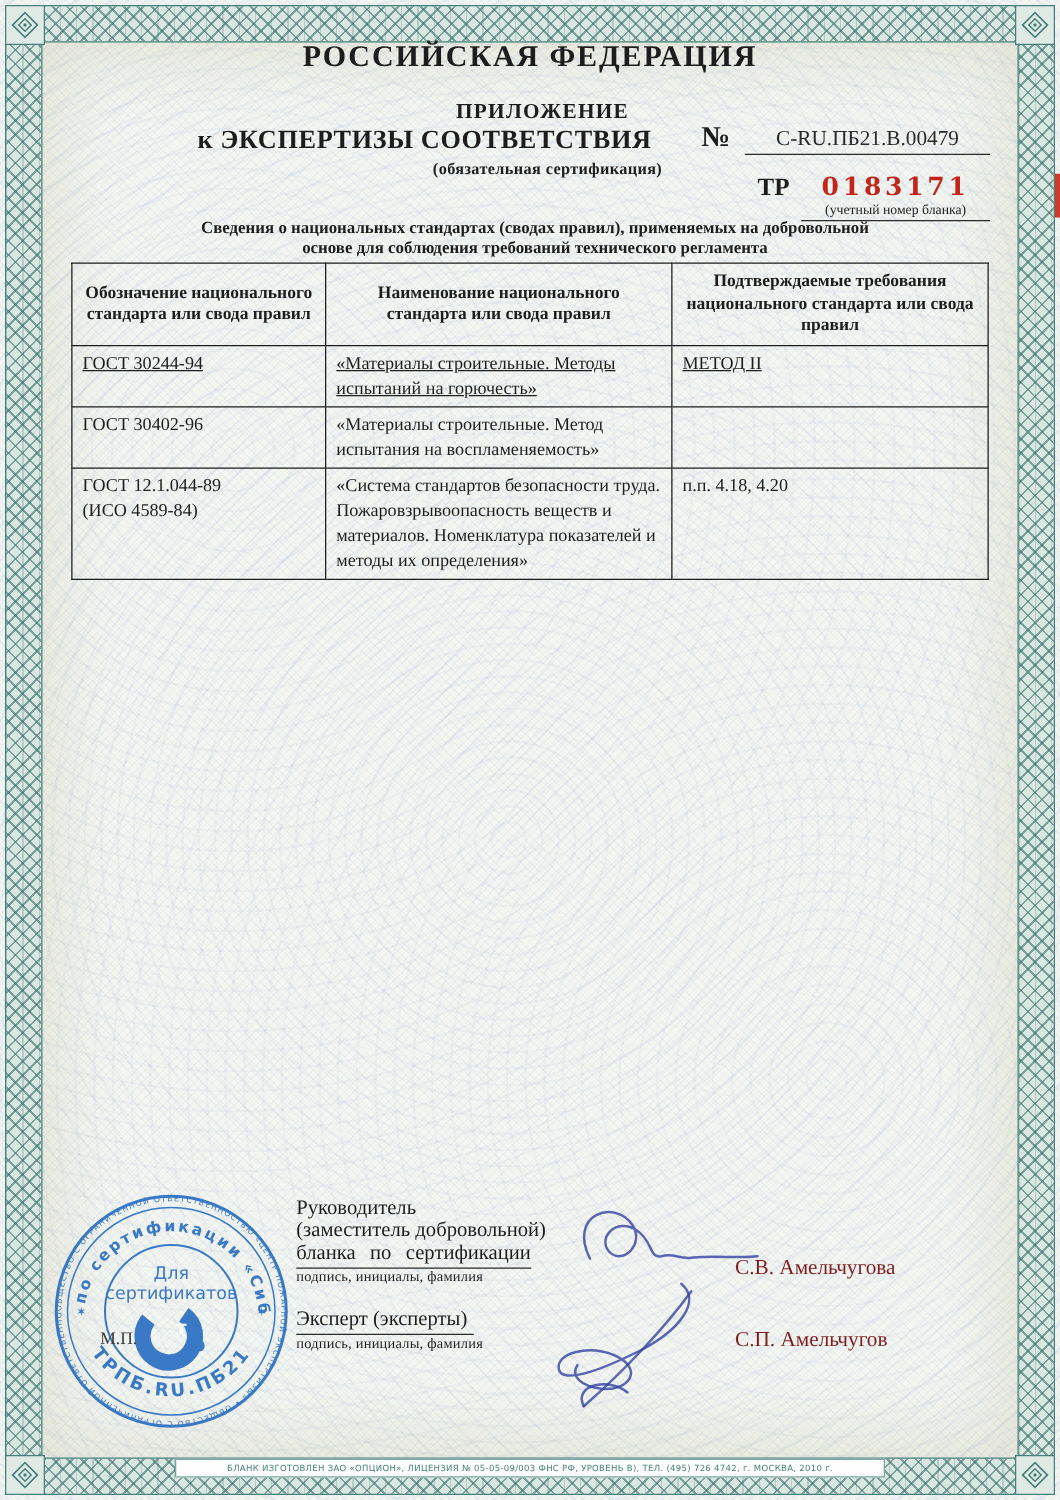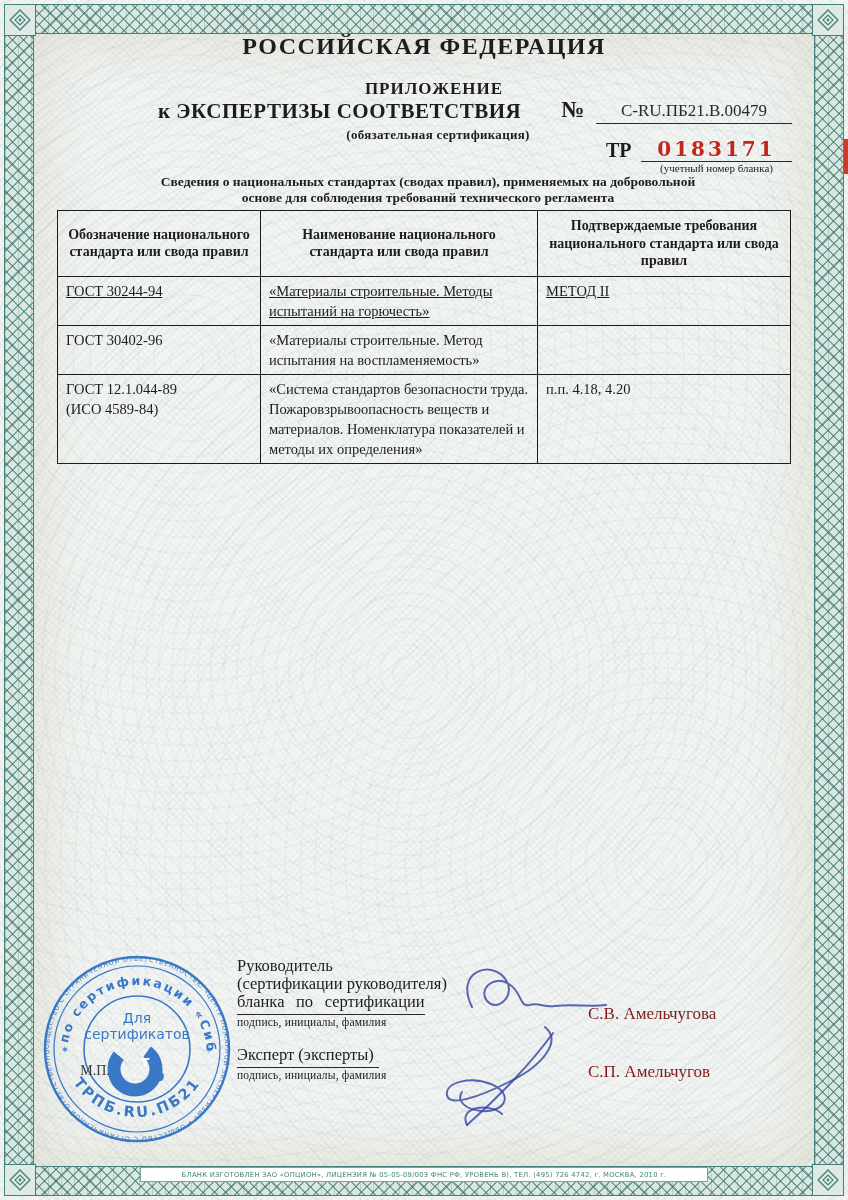--- a/index.html
+++ b/index.html
@@ -36,21 +36,21 @@
 
   
   .t-center{position:absolute;left:0;right:0;text-align:center;color:#1d1d1d;}
   .country{top:33px;font-size:24px;font-weight:bold;letter-spacing:1.5px;}
   .doctype{top:79px;font-size:17px;font-weight:bold;letter-spacing:1px;padding-left:20px;}
   .cert-prefix{position:absolute;left:158px;top:99px;font-size:21px;font-weight:bold;letter-spacing:.5px;color:#1d1d1d;}
   .cert-nosign{position:absolute;left:561px;top:97px;font-size:23px;font-weight:bold;color:#1d1d1d;}
   .cert-number{position:absolute;left:596px;top:101px;width:196px;text-align:center;font-size:17px;color:#2a2a2a;border-bottom:1.5px solid #2a2a2a;padding-bottom:2px;}
   .mandatory{top:127px;font-size:13px;font-weight:bold;letter-spacing:.3px;margin-left:28px;}
   .tr-label{position:absolute;left:606px;top:139px;font-size:20px;font-weight:bold;color:#1d1d1d;}
-  .blank-number{position:absolute;left:641px;top:137px;width:151px;text-align:center;font-size:20px;font-weight:bold;letter-spacing:3px;color:#c3251b;border-bottom:1.5px solid #2a2a2a;padding-bottom:0;font-family:"DejaVu Serif",serif;}
+  .blank-number{position:absolute;left:641px;top:137px;width:151px;text-align:center;font-size:20px;font-weight:bold;letter-spacing:3px;color:#c3251b;border-bottom:1.5px solid #2a2a2a;padding-bottom:15px;font-family:"DejaVu Serif",serif;}
   .blank-note{position:absolute;left:641px;top:162px;width:151px;text-align:center;font-size:11px;color:#1d1d1d;}
 
   .intro{position:absolute;left:64px;right:56px;top:174px;text-align:center;font-size:13.5px;font-weight:bold;line-height:1.2;color:#1d1d1d;}
 
   
   table.std{position:absolute;left:57px;top:210px;width:734px;border-collapse:collapse;color:#1d1d1d;}
   table.std th,table.std td{border:1.6px solid #1c1c1c;padding:4px 8px;vertical-align:top;font-size:14.5px;line-height:1.38;white-space:pre-line;}
   table.std th{font-weight:bold;text-align:center;font-size:14px;line-height:1.25;padding:6px 8px;height:38px;vertical-align:middle;}
   .col1{width:186px;} .col2{width:260px;} .col3{width:236px;}
   tr.r1 td{height:35px;text-decoration:underline;} tr.r2 td{height:32px;} tr.r3 td{height:76px;}
@@ -181,21 +181,21 @@
       <circle cx="-2" cy="20" r="21" fill="none" stroke="#2b6fc2" stroke-width="13" stroke-dasharray="100 32" transform="rotate(-55 -2 20)"></circle>
       <text x="8" y="18" font-family="DejaVu Sans, sans-serif" font-size="15" font-weight="bold" fill="#ffffff" text-anchor="middle">т</text>
       <text x="22" y="32" font-family="DejaVu Sans, sans-serif" font-size="15" font-weight="bold" fill="#2b6fc2" text-anchor="middle">р</text>
     </g>
     <text x="-42" y="26" font-family="Liberation Serif, serif" font-size="14" fill="#2c2c2c" text-anchor="middle">М.П.</text>
   </svg>
 
   <div class="sig-block" style="top:957px;width:350px;">
     <div class="role">
       <span>Руководитель</span><br>
-      <span>(сертификации руководителя)</span><br>
+      <span>(заместитель добровольной)</span><br>
       <span class="justified">бланка по сертификации</span>
     </div>
     <hr class="sig-rule" style="width:188px;">
     <div class="sig-hint">подпись, инициалы, фамилия</div>
   </div>
   <div class="sig-name name1">С.В. Амельчугова</div>
 
   <div class="sig-block" style="top:1046px;width:350px;">
     <div class="role">Эксперт (эксперты)</div>
     <hr class="sig-rule" style="width:142px;">

